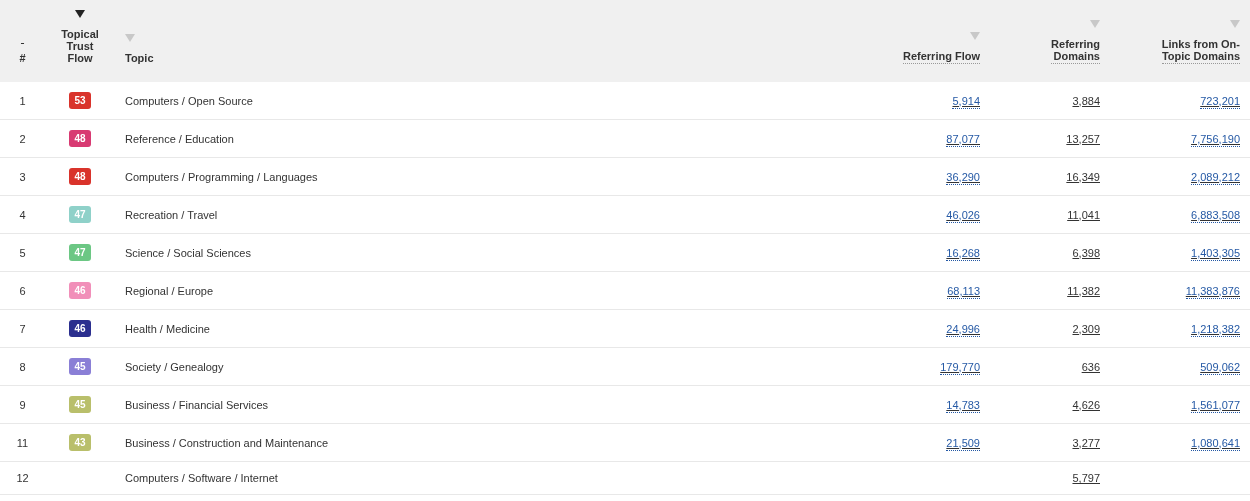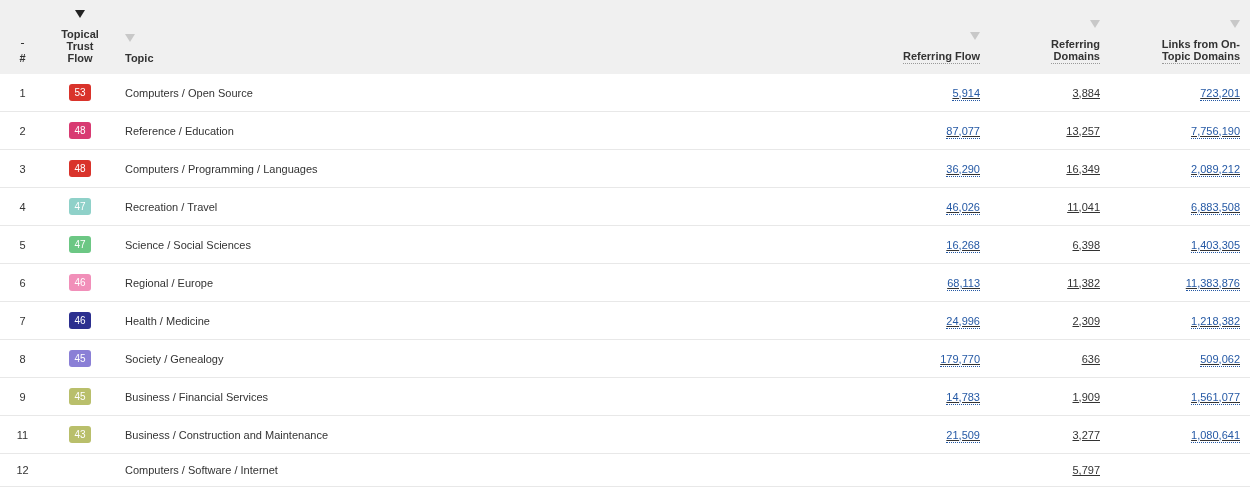--- a/index.html
+++ b/index.html
@@ -15,21 +15,21 @@
     width: 100%;
     border-collapse: collapse;
   }
   thead tr {
     background: #f0f0f0;
   }
   thead th {
     font-weight: bold;
     text-align: left;
     vertical-align: bottom;
-    padding: 8px 10px 10px 10px;
+    padding: 8px 10px 18px 10px;
     font-size: 11px;
     color: #333;
     position: relative;
     text-decoration: underline;
   }
   thead th.center { text-align: center; }
   thead th.right { text-align: right; margin-top: 12px; }
   thead th .sort-icon {
     display: block;
     height: 12px;
@@ -57,21 +57,21 @@
   }
   tbody td.center { text-align: center; }
   tbody td.right { text-align: right; text-decoration: underline; }
   tbody td.topic { color: #333; }
   .badge {
     display: inline-block;
     min-width: 22px;
     padding: 2px 4px;
     border-radius: 3px;
     color: #fff;
-    font-weight: normal;
+    font-weight: bold;
     font-size: 10px;
     text-align: center;
     line-height: 13px;
   }
   .link-num {
     color: #2559a5;
     border-bottom: 1px dotted #2559a5;
     padding-bottom: 1px;
   }
   col.c-idx { width: 45px; }
@@ -205,21 +205,21 @@
           <td class="topic">Society / Genealogy</td>
           <td class="right"><span class="link-num">179,770</span></td>
           <td class="right">636</td>
           <td class="right"><span class="link-num">509,062</span></td>
         </tr>
         <tr>
           <td class="center">9</td>
           <td class="center"><span class="badge" style="background:#b9bf6b">45</span></td>
           <td class="topic">Business / Financial Services</td>
           <td class="right"><span class="link-num">14,783</span></td>
-          <td class="right">1,909</td>
+          <td class="right">4,626</td>
           <td class="right"><span class="link-num">1,561,077</span></td>
         </tr>
         <tr>
           <td class="center">11</td>
           <td class="center"><span class="badge" style="background:#b9bf6b">43</span></td>
           <td class="topic">Business / Construction and Maintenance</td>
           <td class="right"><span class="link-num">21,509</span></td>
           <td class="right">3,277</td>
           <td class="right"><span class="link-num">1,080,641</span></td>
         </tr>

